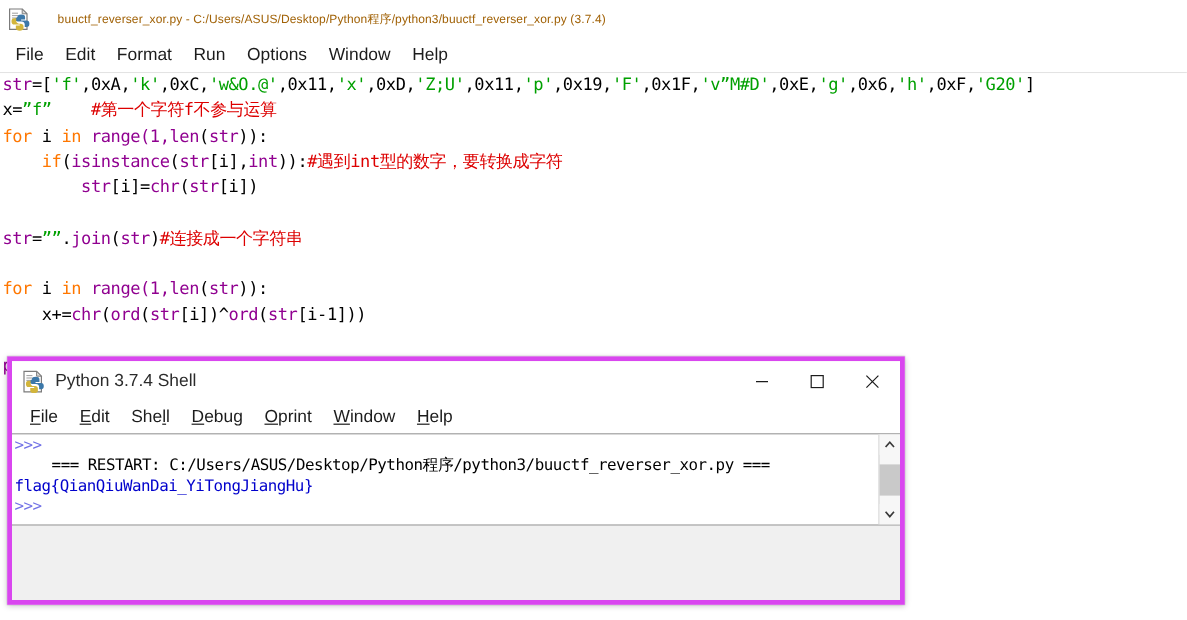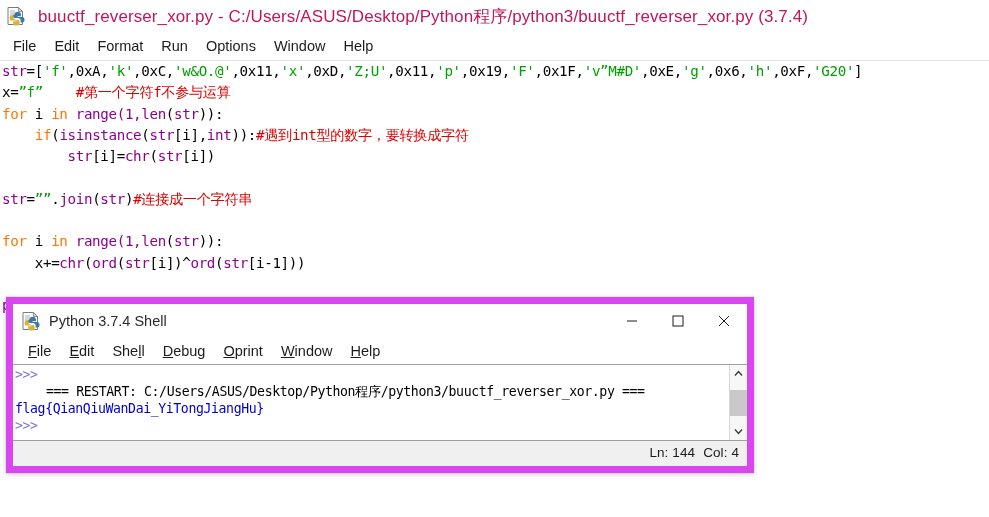--- a/index.html
+++ b/index.html
@@ -27,23 +27,23 @@
   .titlebar {
     height: 32px;
     display: flex;
     align-items: center;
     padding-left: 6px;
     background: #ffffff;
     user-select: none;
   }
   .titlebar .title-text {
     font-family: "Liberation Sans", sans-serif;
-    font-size: 17px;
-    color: #be185d;
-    margin-left: 12px;
+    font-size: 10px;
+    color: #a16207;
+    margin-left: 22px;
     white-space: nowrap;
     letter-spacing: 0.1px;
   }
 
   
   .py-icon {
     width: 20px; height: 20px;
     position: relative;
     flex: 0 0 auto;
   }
@@ -90,23 +90,23 @@
   .bi      { color: #900090; }      
   .cmt     { color: #dd0000; text-align: center; }      
   .def     { color: #000000; }
 
   
   #shell-window {
     position: absolute;
     left: 6px;
     top: 297px;
     width: 748px;
-    height: 176px;
+    height: 207px;
     background: #f0f0f0;
-    border: 7px solid #d946ef;
+    border: 4px solid #d946ef;
     box-shadow: 0 1px 5px rgba(0,0,0,0.22), 0 0 1px rgba(0,0,0,0.25);
     box-sizing: border-box;
   }
   .shell-titlebar {
     height: 34px;
     display: flex;
     align-items: center;
     background: #ffffff;
     padding-left: 8px;
     user-select: none;
@@ -317,18 +317,13 @@
         <div class="thumb"></div>
       </div>
       <div class="arrow">
         <svg width="9" height="7" viewBox="0 0 9 7">
           <path d="M1 1.5 L4.5 5.5 L8 1.5" fill="none" stroke="#3a3a3a" stroke-width="1.4"></path>
         </svg>
       </div>
     </div>
   </div>
 
-  <div class="statusbar">
-    <span class="status-text">Ln: 144</span>
-    <span class="status-gap"></span>
-    <span class="status-text">Col: 4</span>
-  </div>
 </div>
 
 </body></html>

